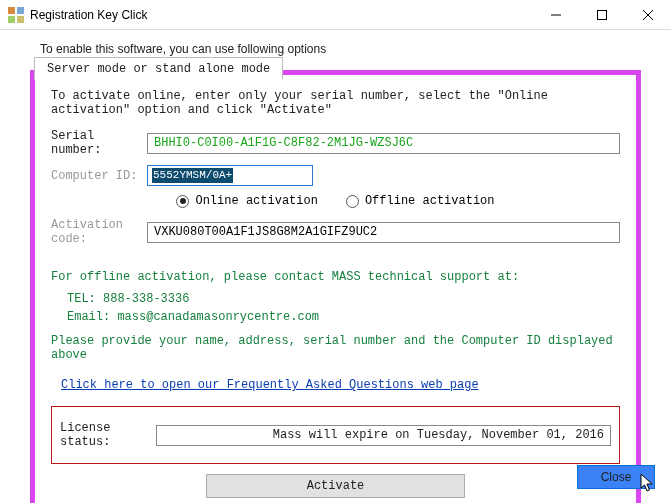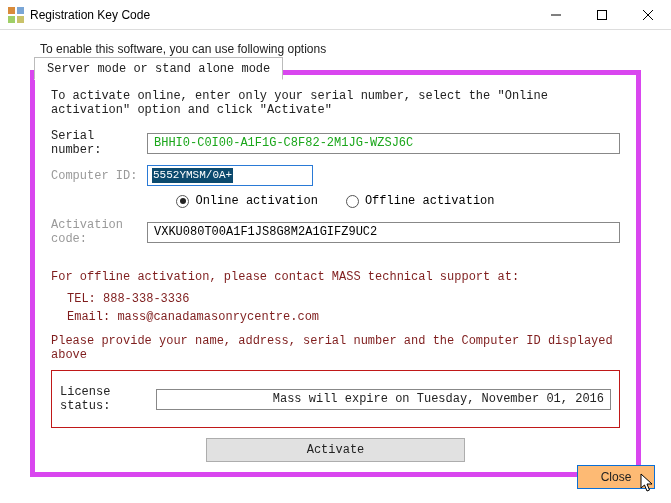--- a/index.html
+++ b/index.html
@@ -104,21 +104,21 @@
       margin: 6px 0 10px 0;
     }
     .radio-item { display: flex; align-items: center; gap: 6px; font-size: 12px; }
     .radio-outer {
       width: 13px; height: 13px; border-radius: 50%;
       border: 1px solid #555; display: inline-flex;
       align-items: center; justify-content: center;
       background: #fff;
     }
     .radio-inner { width: 6px; height: 6px; border-radius: 50%; background: #222; }
-    .support-block { font-size: 12px; color: #7f1d1d; margin: 24px 0 8px 0; }
+    .support-block { font-size: 12px; color: #15803d; margin: 24px 0 8px 0; }
     .support-lines { margin: 6px 0 8px 16px; line-height: 1.5; }
     .faq-link {
       color: #0a3db3;
       text-decoration: underline;
       font-size: 12px;
       display: inline-block;
       margin: 8px 0 10px 10px;
     }
     .license-row {
       border: 1px solid #c01818;
@@ -139,21 +139,21 @@
       font-size: 12px;
       font-family: inherit;
       color: #222;
     }
     .close-btn {
       position: absolute;
       right: 16px;
       bottom: 14px;
       width: 78px;
       height: 24px;
-      background: #fdba74;
+      background: #3b82f6;
       border: 1px solid #0a6fd6;
       font-size: 12px;
       font-family: inherit;
       color: #222;
     }
     .cursor {
       position: absolute;
       right: 15px;
       bottom: 10px;
       pointer-events: none;
@@ -162,21 +162,21 @@
 </head>
 <body>
 
 <div class="titlebar">
   <span class="titlebar-icon">
     <span class="sq s1"></span>
       <span class="sq s2"></span>
       <span class="sq s3"></span>
       <span class="sq s4"></span>
   </span>
-  <span class="titlebar-title">Registration Key Code</span>
+  <span class="titlebar-title">Registration Key Click</span>
   <div class="window-controls">
     <div class="window-btn">
       <svg viewBox="0 0 10 10">
           <line x1="0" y1="5" x2="10" y2="5" stroke="#000" stroke-width="1"></line>
         </svg>
     </div>
     <div class="window-btn">
       <svg viewBox="0 0 10 10">
           <rect x="0.5" y="0.5" width="9" height="9" fill="none" stroke="#000" stroke-width="1"></rect>
         </svg>
@@ -231,20 +231,21 @@
 
     <div class="support-block">
       <div>For offline activation, please contact MASS technical support at:</div>
       <div class="support-lines">
         <div>TEL:   888-338-3336</div>
         <div>Email: mass@canadamasonrycentre.com</div>
       </div>
       <div>Please provide your name, address, serial number and the Computer ID displayed above</div>
     </div>
 
+    <a href="#" class="faq-link">Click here to open our Frequently Asked Questions web page</a>
 
     <div class="license-row">
       <div class="field-label">License status:</div>
       <input class="text-input" readonly="" value="Mass will expire on Tuesday, November 01, 2016" style="">
     </div>
 
     <button class="activate-btn">Activate</button>
   </div>
 </div>
 

